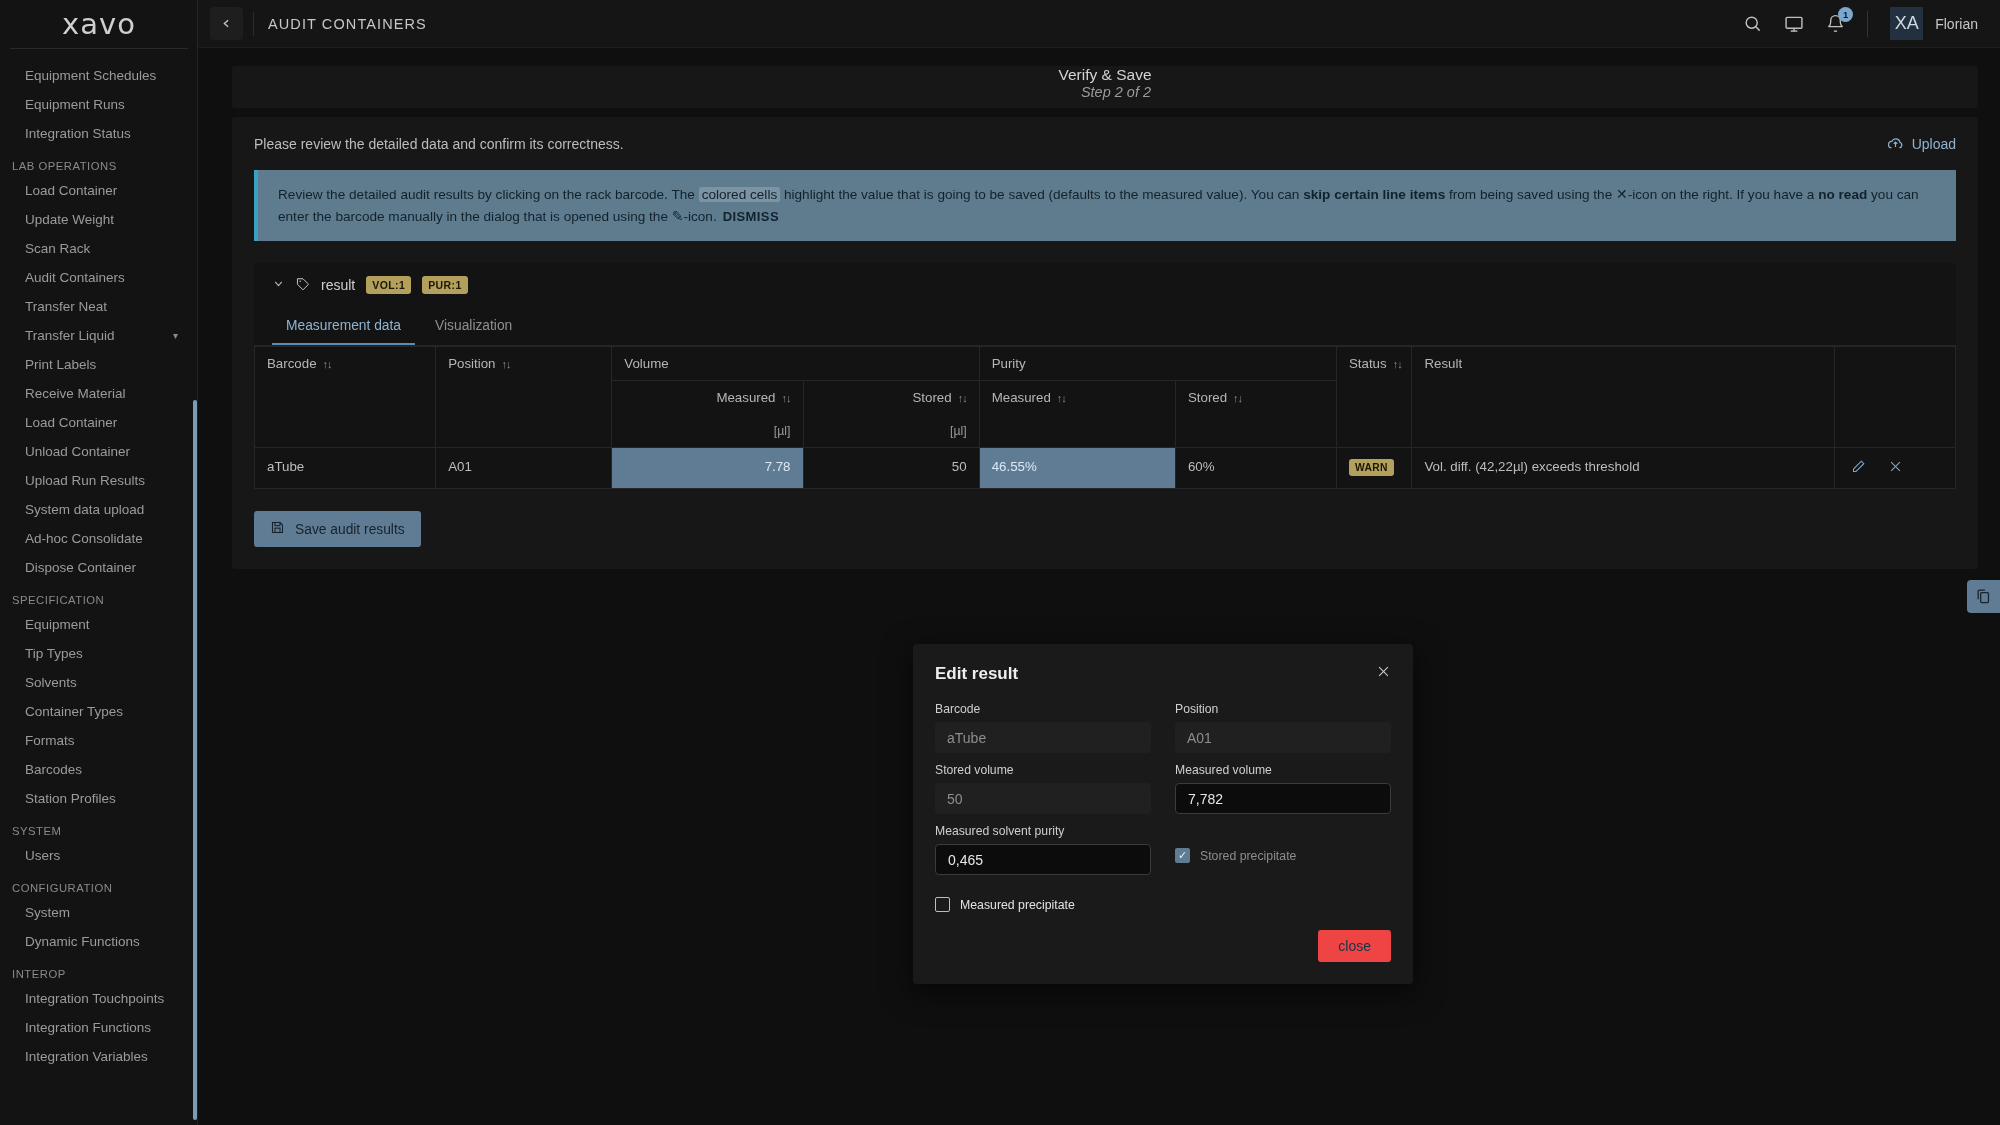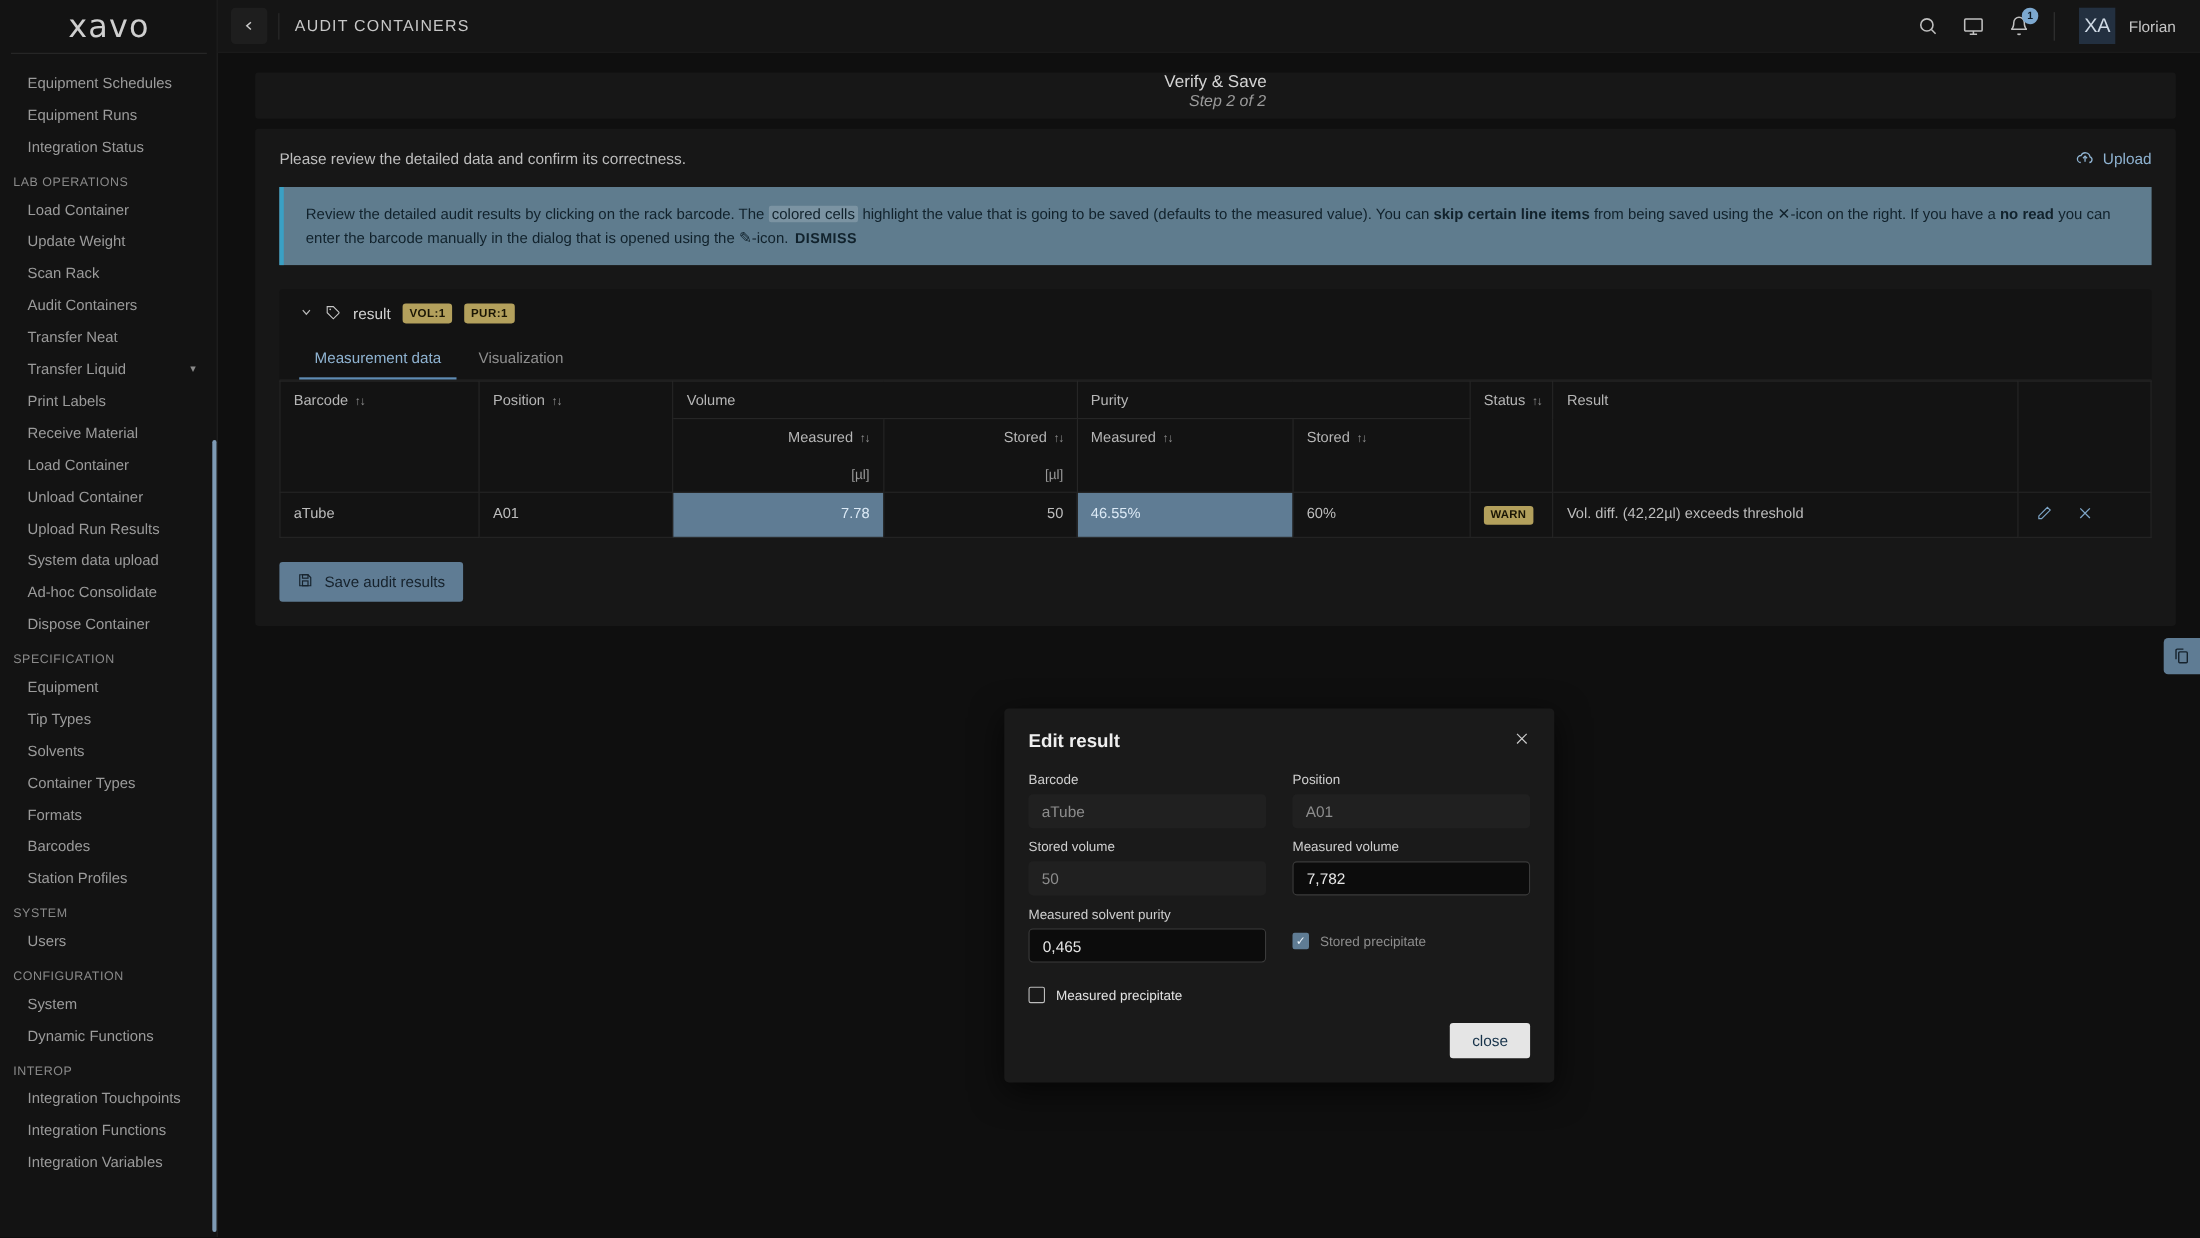--- a/index.html
+++ b/index.html
@@ -220,21 +220,21 @@
     display:flex; align-items:center; justify-content:center;
     font-size: 11px;
   }
   .chk.on { background: #5f7c94; color: #e8f1f8; }
   .chk.off { background: transparent; border: 1.6px solid #bdbdbd; }
   .chk-lab { font-size: 12.3px; }
   .chk-lab.dim { color: #8d8d8d; }
   .chk-lab.bright { color: #e2e2e2; }
   #modal-foot { display: flex; justify-content: flex-end; margin-top: 18px; }
   #close-btn {
-    background: #e5e5e5; color: #17334a;
+    background: #ef4444; color: #17334a;
     border: none; border-radius: 3px;
     font-size: 14px; padding: 8px 20px; cursor: pointer;
   }
 </style>
 </head>
 <body>
 
 <aside id="sidebar">
   <div id="brand">
     <span class="logo-text">xavo</span>

